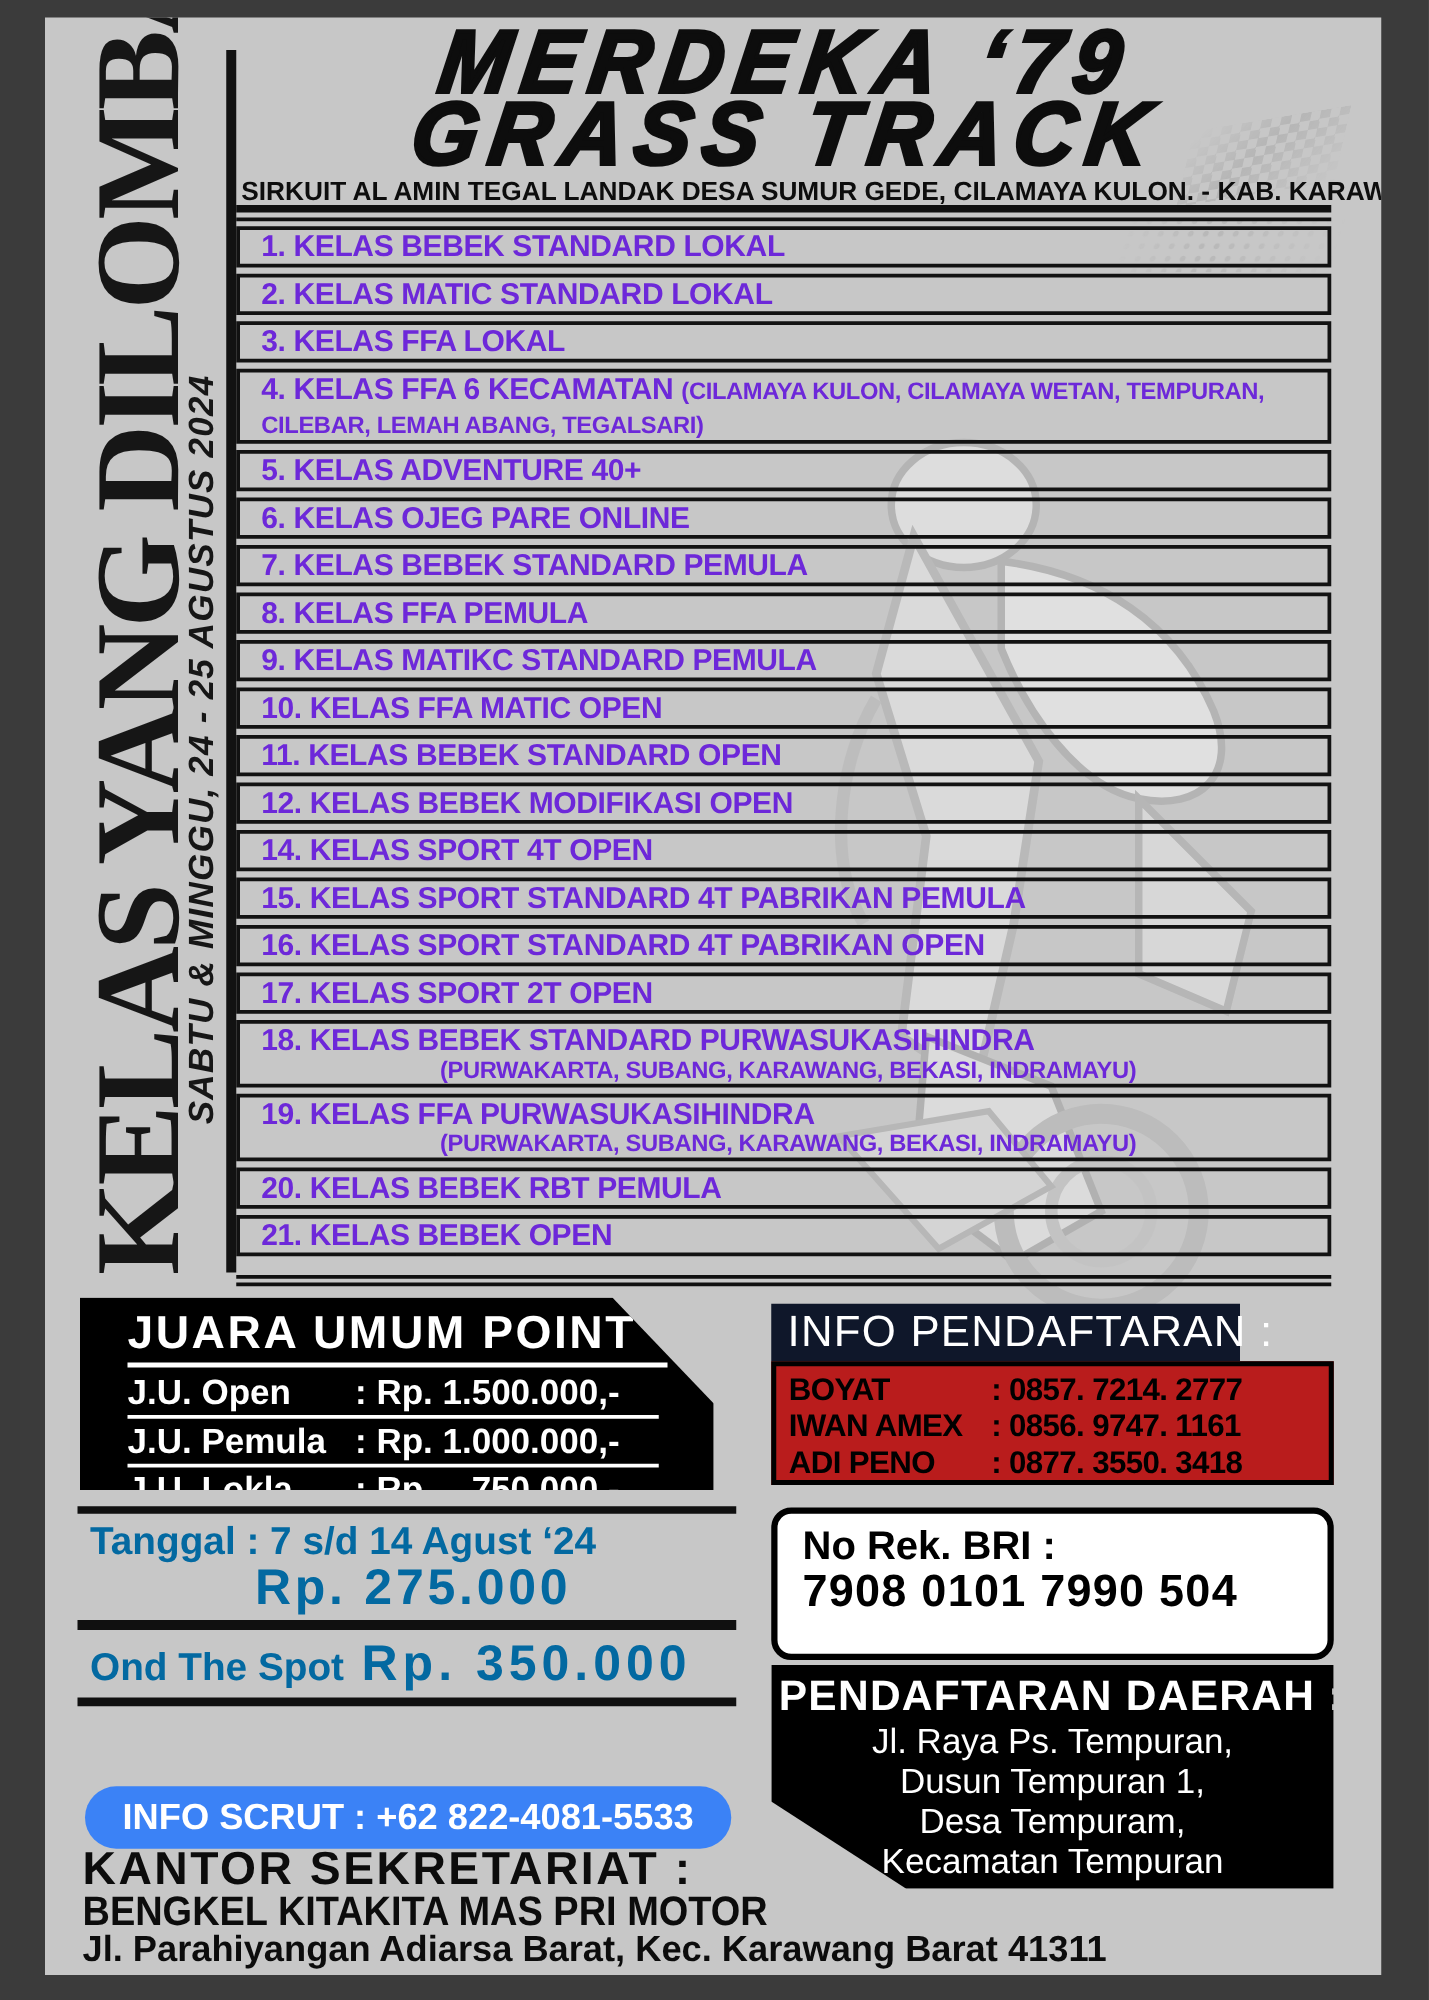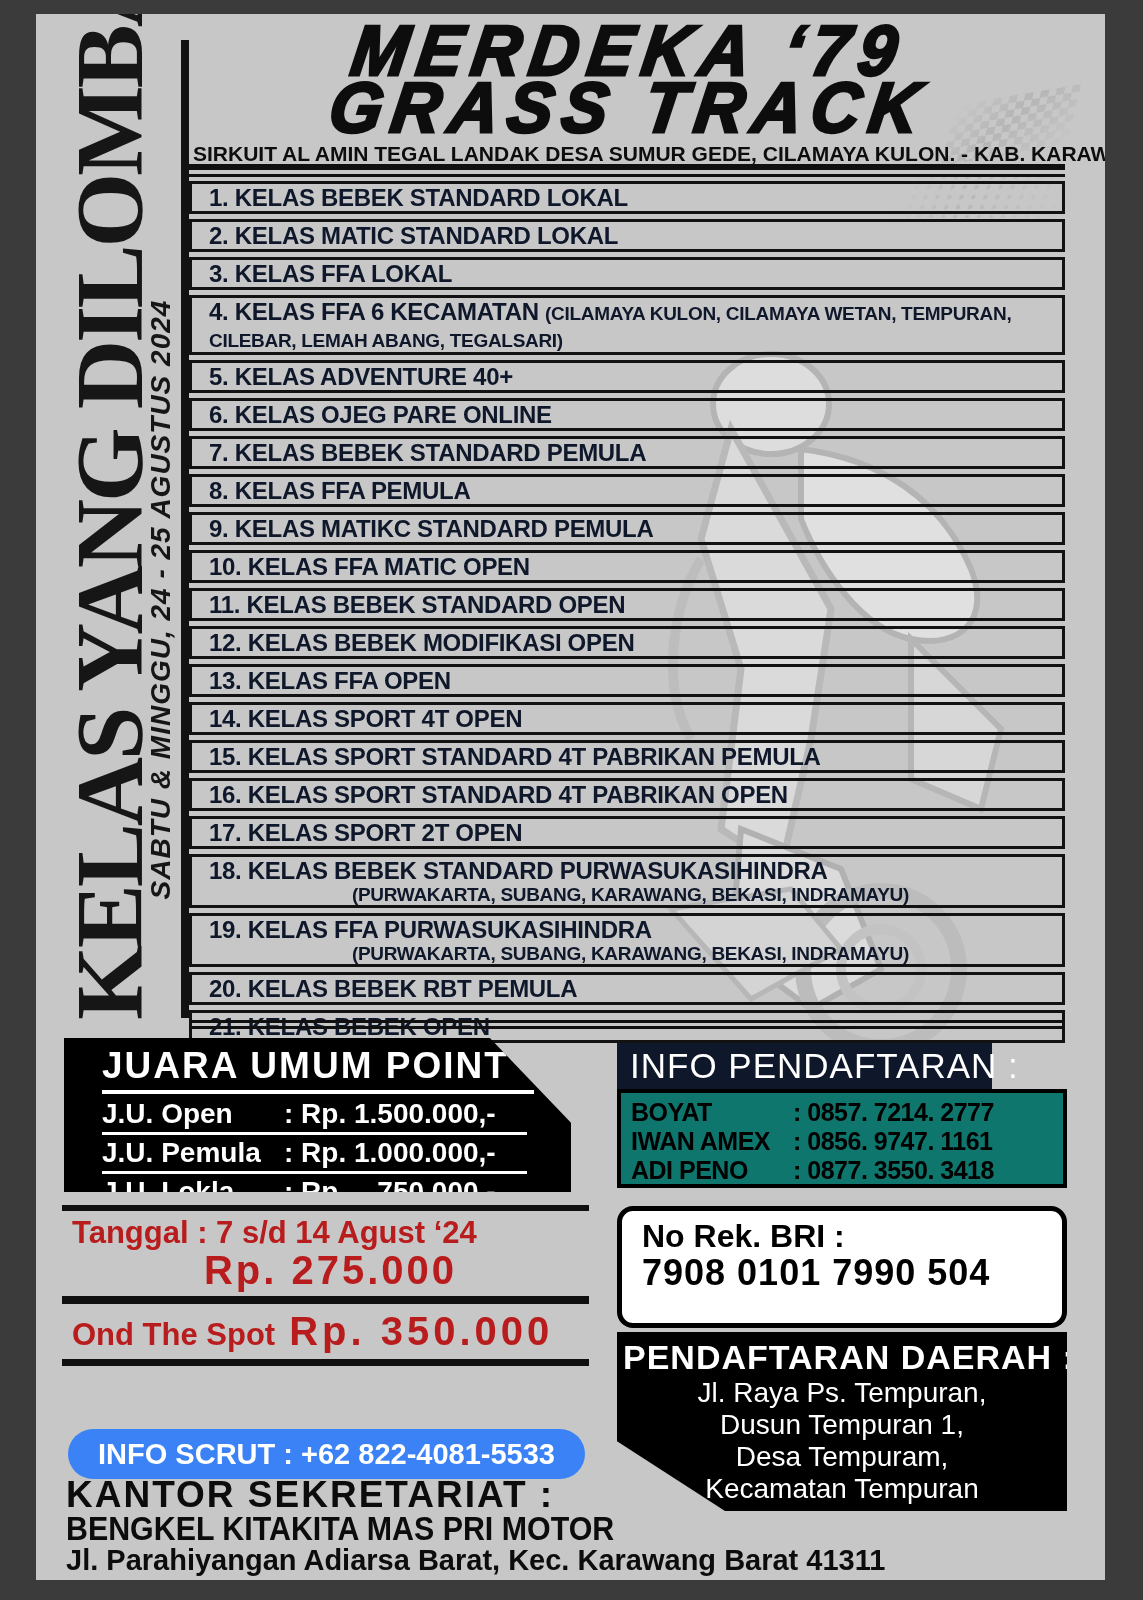--- a/index.html
+++ b/index.html
@@ -33,46 +33,46 @@
   .header{position:absolute;left:157px;top:8px;width:872px;text-align:center;z-index:1;color:#0d0d0d;}
   .title-line{font-weight:bold;font-style:italic;font-size:68px;line-height:57px;letter-spacing:9px;
     transform:skewX(-8deg) scaleY(1.04);-webkit-text-stroke:3px #0d0d0d;white-space:nowrap;}
   .subtitle{font-weight:bold;font-size:21px;line-height:24px;margin-top:6px;letter-spacing:0;white-space:nowrap;}
   .rule-a{position:absolute;left:153px;top:150px;width:876px;height:6px;background:#101010;z-index:1;}
   .rule-b{position:absolute;left:153px;top:160px;width:876px;height:3px;background:#101010;z-index:1;}
 
   
   .class-list{position:absolute;left:153px;top:167px;width:876px;display:flex;flex-direction:column;gap:5px;z-index:1;}
   .class-row{border:3px solid #121212;min-height:25px;padding:0 10px 0 17px;display:flex;flex-direction:column;justify-content:center;
-    font-weight:bold;font-size:24px;line-height:27px;color:#0f172a;letter-spacing:-0.3px;}
+    font-weight:bold;font-size:24px;line-height:27px;color:#6d28d9;letter-spacing:-0.3px;}
   .crow-main{white-space:normal;}
   .class-note{font-size:19px;line-height:21px;font-weight:bold;}
   .class-note.block{text-align:center;}
   .rule-c{position:absolute;left:153px;top:1006px;width:876px;height:3px;background:#101010;z-index:1;}
   .rule-d{position:absolute;left:153px;top:1012px;width:876px;height:3px;background:#101010;z-index:1;}
 
   
   .juara{position:absolute;left:28px;top:1024px;width:507px;height:154px;background:#000;color:#fff;
     clip-path:polygon(0 0,84% 0,100% 55%,100% 100%,0 100%);padding:8px 0 0 38px;box-sizing:border-box;z-index:2;}
   .juara-title{font-weight:bold;font-size:37px;line-height:40px;letter-spacing:2px;white-space:nowrap;}
   .ju-underline{width:432px;height:4px;background:#fff;margin:4px 0 5px 0;}
   .ju-row{display:flex;font-weight:bold;font-size:28px;line-height:30px;white-space:pre;}
   .ju-label{flex:0 0 182px;}
   .ju-sep{width:425px;height:3px;background:#fff;margin:3px 0;}
 
   
   .reg-head{position:absolute;left:581px;top:1029px;width:375px;height:46px;background:#0f172a;color:#fff;
     font-weight:normal;font-size:35px;line-height:46px;padding-left:13px;letter-spacing:1px;box-sizing:border-box;z-index:2;white-space:nowrap;}
-  .reg-body{position:absolute;left:581px;top:1075px;width:450px;height:99px;background:#0f766e;border:4px solid #000;
+  .reg-body{position:absolute;left:581px;top:1075px;width:450px;height:99px;background:#b91c1c;border:4px solid #000;
     box-sizing:border-box;padding:5px 10px;z-index:2;}
   .contact-row{display:flex;font-weight:bold;font-size:25px;line-height:29px;color:#000;letter-spacing:-0.5px;white-space:pre;}
   .contact-name{flex:0 0 162px;}
 
   
-  .fees{position:absolute;left:26px;top:1191px;width:527px;z-index:2;color:#b91c1c;}
+  .fees{position:absolute;left:26px;top:1191px;width:527px;z-index:2;color:#0369a1;}
   .fee-divider{background:#101010;height:4px;width:100%;}
   .fee-divider.h6{height:6px;}
   .fee-divider.h7{height:7px;}
   .fee-block{padding:5px 0 6px 10px;}
   .fee-label{font-weight:bold;font-size:31px;line-height:34px;white-space:nowrap;}
   .fee-amount{font-weight:bold;font-size:40px;line-height:40px;letter-spacing:3px;text-align:center;display:block;}
   .fee-block.inline{display:flex;align-items:baseline;gap:14px;padding:7px 0 7px 10px;}
   .fee-block.inline .fee-amount{display:inline;letter-spacing:4px;}
 
   .scrut{position:absolute;left:32px;top:1415px;width:517px;height:50px;background:#3b82f6;border-radius:26px;
@@ -163,23 +163,20 @@
         <div class="class-row">
           <div class="crow-main"><span class="class-label">10. KELAS FFA MATIC OPEN</span></div>
         </div>
         <div class="class-row">
           <div class="crow-main"><span class="class-label">11. KELAS BEBEK STANDARD OPEN</span></div>
         </div>
         <div class="class-row">
           <div class="crow-main"><span class="class-label">12. KELAS BEBEK MODIFIKASI OPEN</span></div>
         </div>
         <div class="class-row">
-          <div class="crow-main"><span class="class-label">13. KELAS FFA OPEN</span></div>
-        </div>
-        <div class="class-row">
           <div class="crow-main"><span class="class-label">14. KELAS SPORT 4T OPEN</span></div>
         </div>
         <div class="class-row">
           <div class="crow-main"><span class="class-label">15. KELAS SPORT STANDARD 4T PABRIKAN PEMULA</span></div>
         </div>
         <div class="class-row">
           <div class="crow-main"><span class="class-label">16. KELAS SPORT STANDARD 4T PABRIKAN OPEN</span></div>
         </div>
         <div class="class-row">
           <div class="crow-main"><span class="class-label">17. KELAS SPORT 2T OPEN</span></div>

